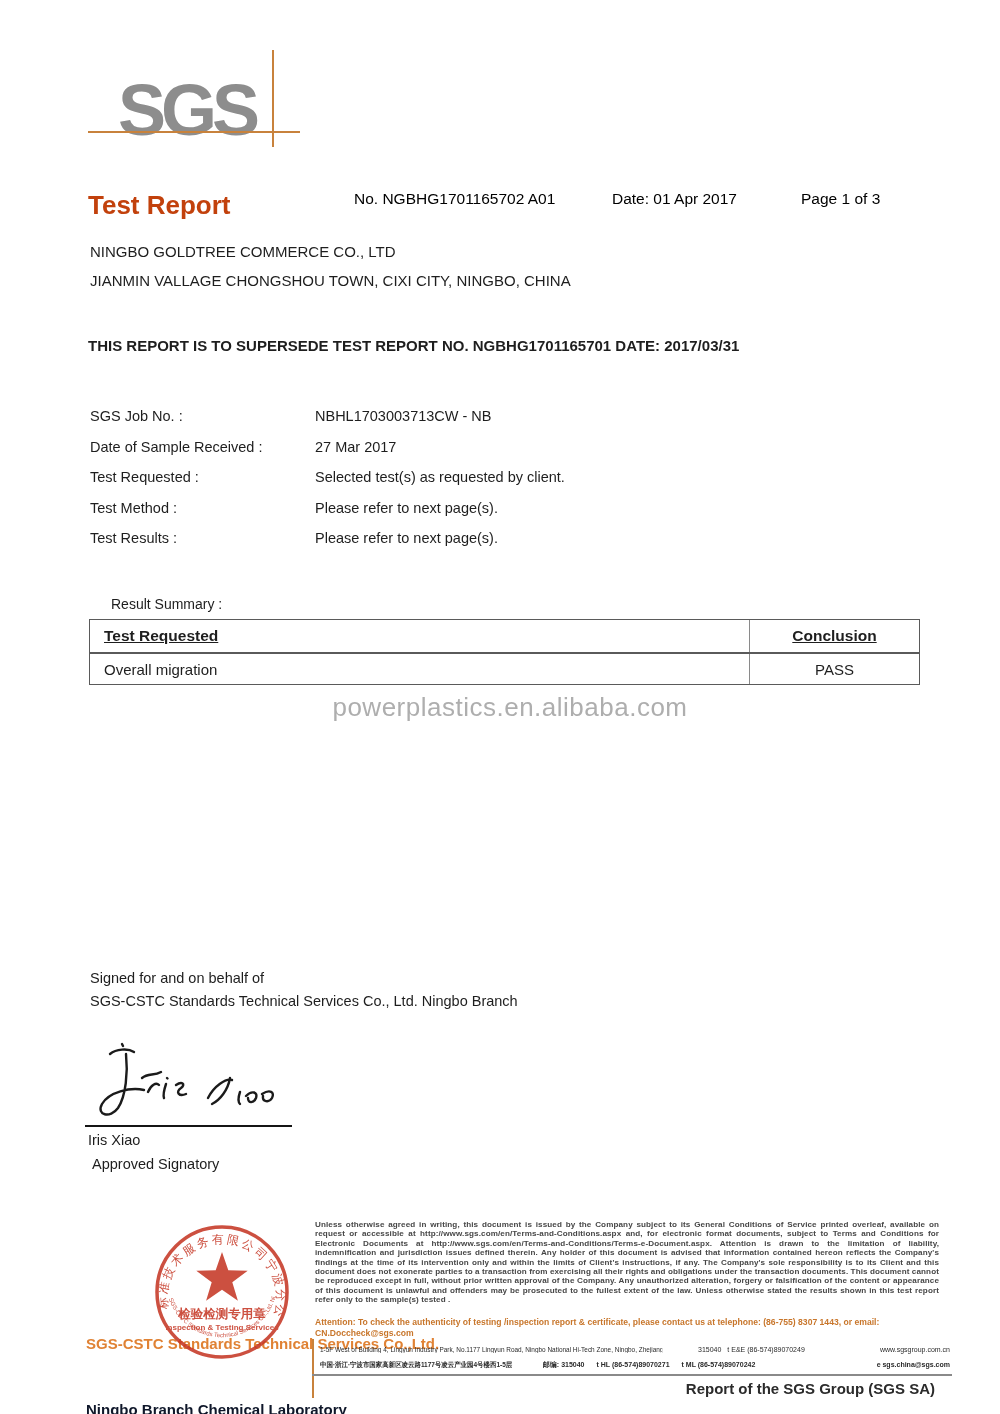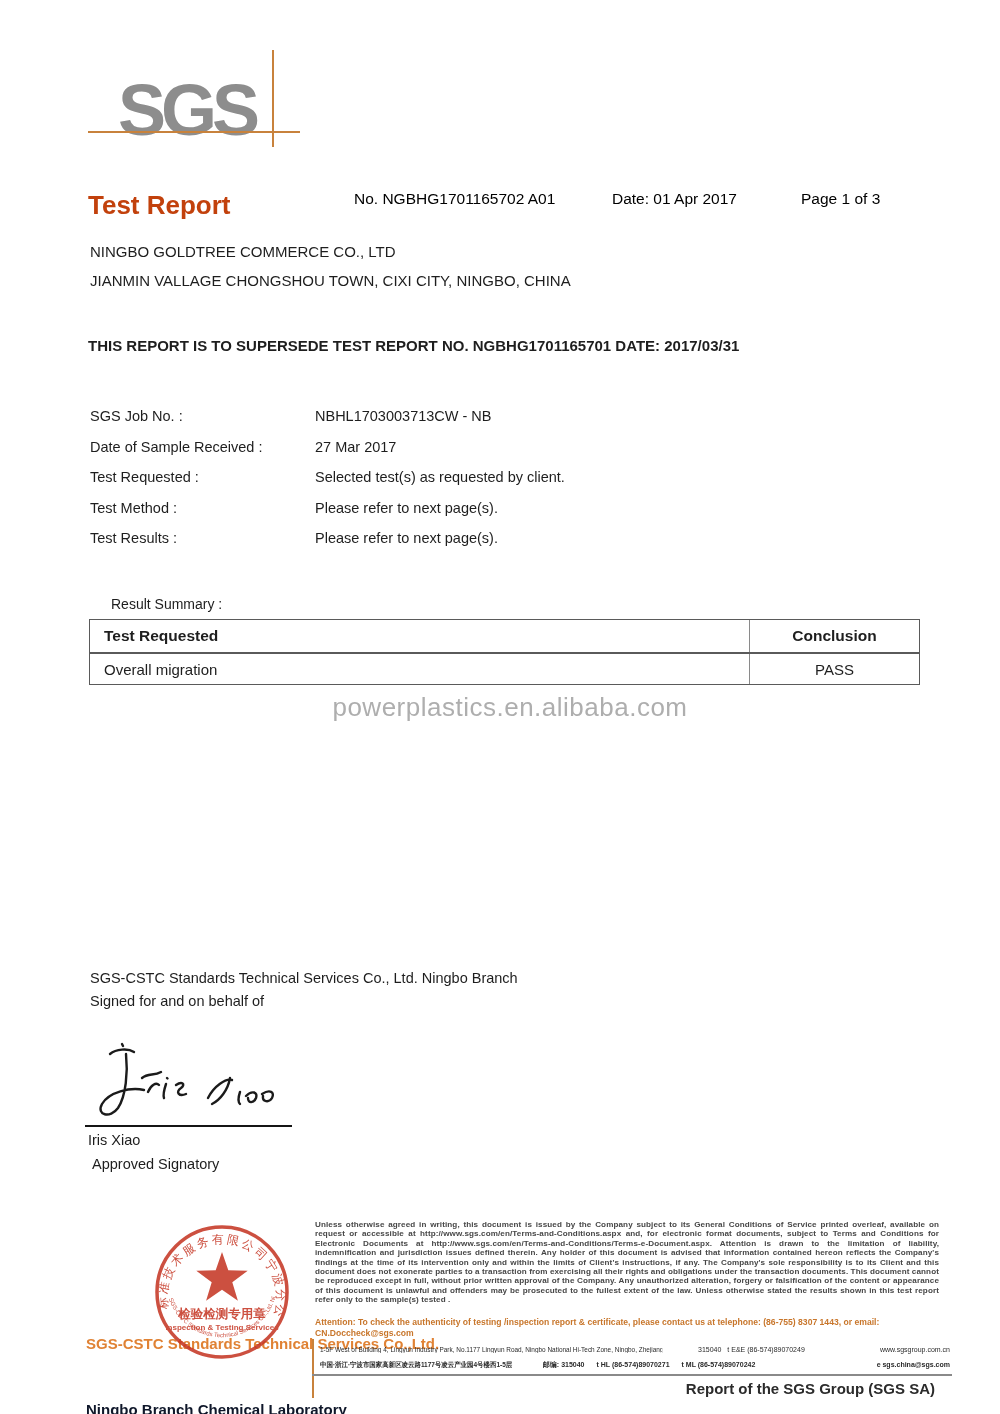--- a/index.html
+++ b/index.html
@@ -32,21 +32,21 @@
 
   
   .fields { left:90px; top:401px; width:700px; }
   .field-row { display:flex; height:30.5px; align-items:center; font-size:14.5px; }
   .field-label { width:225px; flex:0 0 225px; }
 
   .result-label { left:90px; top:596px; font-size:14px;margin-left:21px; }
 
   
   .summary-table { left:89px; top:619px; width:831px; border:1.5px solid #5a5a5a; }
-  .tbl-head { display:flex; height:34px; border-bottom:2.5px solid #5a5a5a; align-items:center; }
+  .tbl-head { display:flex; height:34px; border-bottom:2.5px solid #5a5a5a; align-items:center;text-decoration:underline; }
   .tbl-row  { display:flex; height:30px; align-items:center; }
   .tbl-c1 { flex:0 0 660px; padding-left:14px; border-right:1px solid #8a8a8a; height:100%;
             display:flex; align-items:center; }
   .tbl-c2 { flex:1; text-align:center; }
   .tbl-head .tbl-c1, .tbl-head .tbl-c2 { font-weight:bold; font-size:15.5px; }
   .tbl-row .tbl-c1, .tbl-row .tbl-c2 { font-size:15px; }
 
   .watermark { left:0; top:692px; width:1020px; text-align:center;
     font-size:26px; color:#aeaeae; letter-spacing:0.5px; }
 
@@ -133,22 +133,22 @@
     </div>
     <div class="tbl-row">
       <div class="tbl-c1">Overall migration</div>
       <div class="tbl-c2">PASS</div>
     </div>
   </div>
 
   <div class="abs watermark">powerplastics.en.alibaba.com</div>
 
   <div class="abs signed-block">
+    <div>Signed for and on behalf of</div>
     <div>SGS-CSTC Standards Technical Services Co., Ltd. Ningbo Branch</div>
-    <div>Signed for and on behalf of</div>
   </div>
 
   <svg class="abs sig-svg" width="220" height="85" viewBox="0 0 220 85">
     <g stroke="#1b1b1b" stroke-width="2.4" fill="none" stroke-linecap="round">
       <path d="M40,4 L41,6"></path>
       <path d="M28,14 C34,9 46,8 52,12"></path>
       <path d="M44,14 C46,32 44,56 36,68 C28,79 14,75 20,64 C27,52 48,47 62,50"></path>
       <path d="M60,38 C66,33 72,36 79,32"></path>
       <path d="M66,52 C69,45 74,42 77,45"></path>
       <path d="M84,44 C82,50 81,55 82,58"></path>

